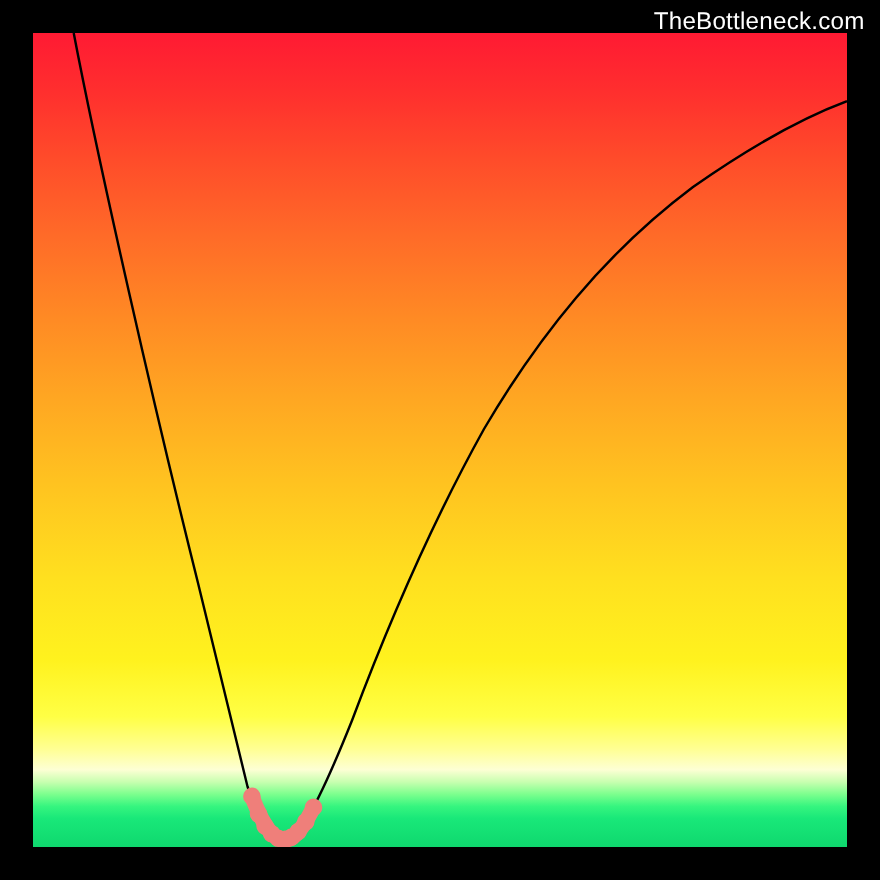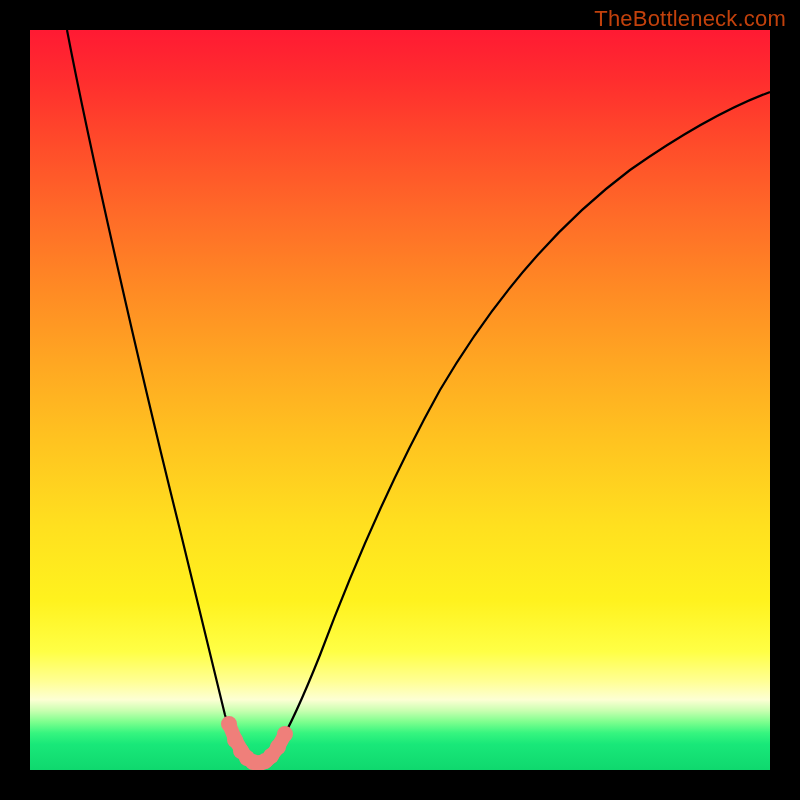--- a/index.html
+++ b/index.html
@@ -42,21 +42,21 @@
       #7dff8e 93.5%,
       #36f57f 95%,
       #19e879 96.5%,
       #0fd86e 100%
     );
   }
   .watermark {
     position: absolute;
     top: 6px;
     right: 14px;
-    color: #c2410c;
+    color: #ffffff;
     font-size: 22px;
     letter-spacing: 0.2px;
     font-weight: 400;
   }
   svg.curve {
     position: absolute;
     left: 0;
     top: 0;
     width: 740px;
     height: 740px;

